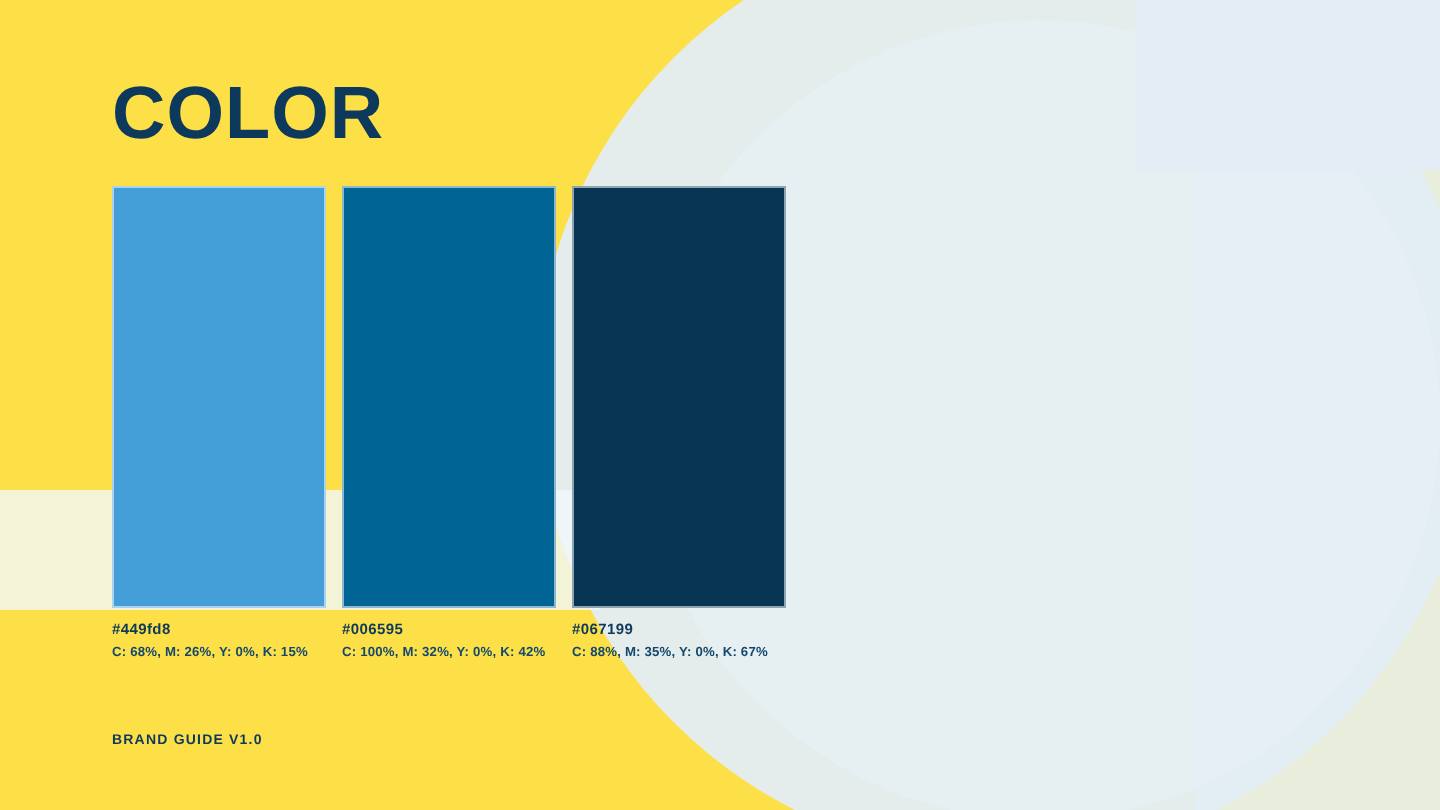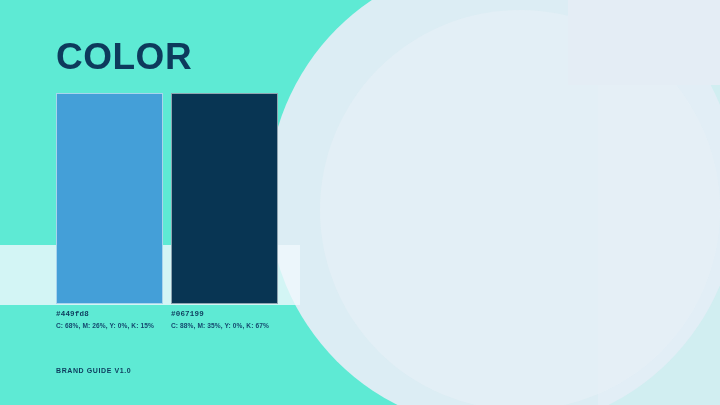--- a/index.html
+++ b/index.html
@@ -100,21 +100,20 @@
     border: 1px solid rgba(255,255,255,0.55);
     box-sizing: border-box;
   }
   .swatch-hex {
     margin-top: 6px;
     font-size: 7.5px;
     font-weight: 700;
     color: #0d3a5c;
     letter-spacing: 0.2px;
     white-space: nowrap;
-    font-family: Liberation Mono, monospace;
   }
   .swatch-cmyk {
     margin-top: 4px;
     font-size: 6.6px;
     font-weight: 600;
     color: #14486e;
     letter-spacing: 0.1px;
     white-space: nowrap;
   }
 
@@ -125,39 +124,44 @@
     top: 367px;
     font-size: 7px;
     font-weight: 700;
     letter-spacing: 0.6px;
     color: #0d3a5c;
   }
 </style>
 </head>
 <body style="background: rgb(234, 244, 251);">
 
-<div id="slide" style="background: #5eead4;">
+<div id="slide" style="background: #fde047;">
 
   <div class="bg-panel-2"></div>
   <div class="bg-circle"></div>
   <div class="bg-circle-2"></div>
   <div class="bg-panel"></div>
   <div class="bg-sheen"></div>
 
   <h1 class="title" style="color: rgb(13, 58, 92);">COLOR</h1>
 
   <div class="swatch-row">
 
     <div class="swatch-col">
       <div class="swatch-chip" style="background:#449fd8;"></div>
       <div class="swatch-hex">#449fd8</div>
       <div class="swatch-cmyk">C: 68%, M: 26%, Y: 0%, K: 15%</div>
     </div>
 
 
+    <div class="swatch-col">
+      <div class="swatch-chip" style="background:#006595;"></div>
+      <div class="swatch-hex">#006595</div>
+      <div class="swatch-cmyk">C: 100%, M: 32%, Y: 0%, K: 42%</div>
+    </div>
 
     <div class="swatch-col">
       <div class="swatch-chip" style="background:#083553;"></div>
       <div class="swatch-hex">#067199</div>
       <div class="swatch-cmyk">C: 88%, M: 35%, Y: 0%, K: 67%</div>
     </div>
 
 
   </div>
 

